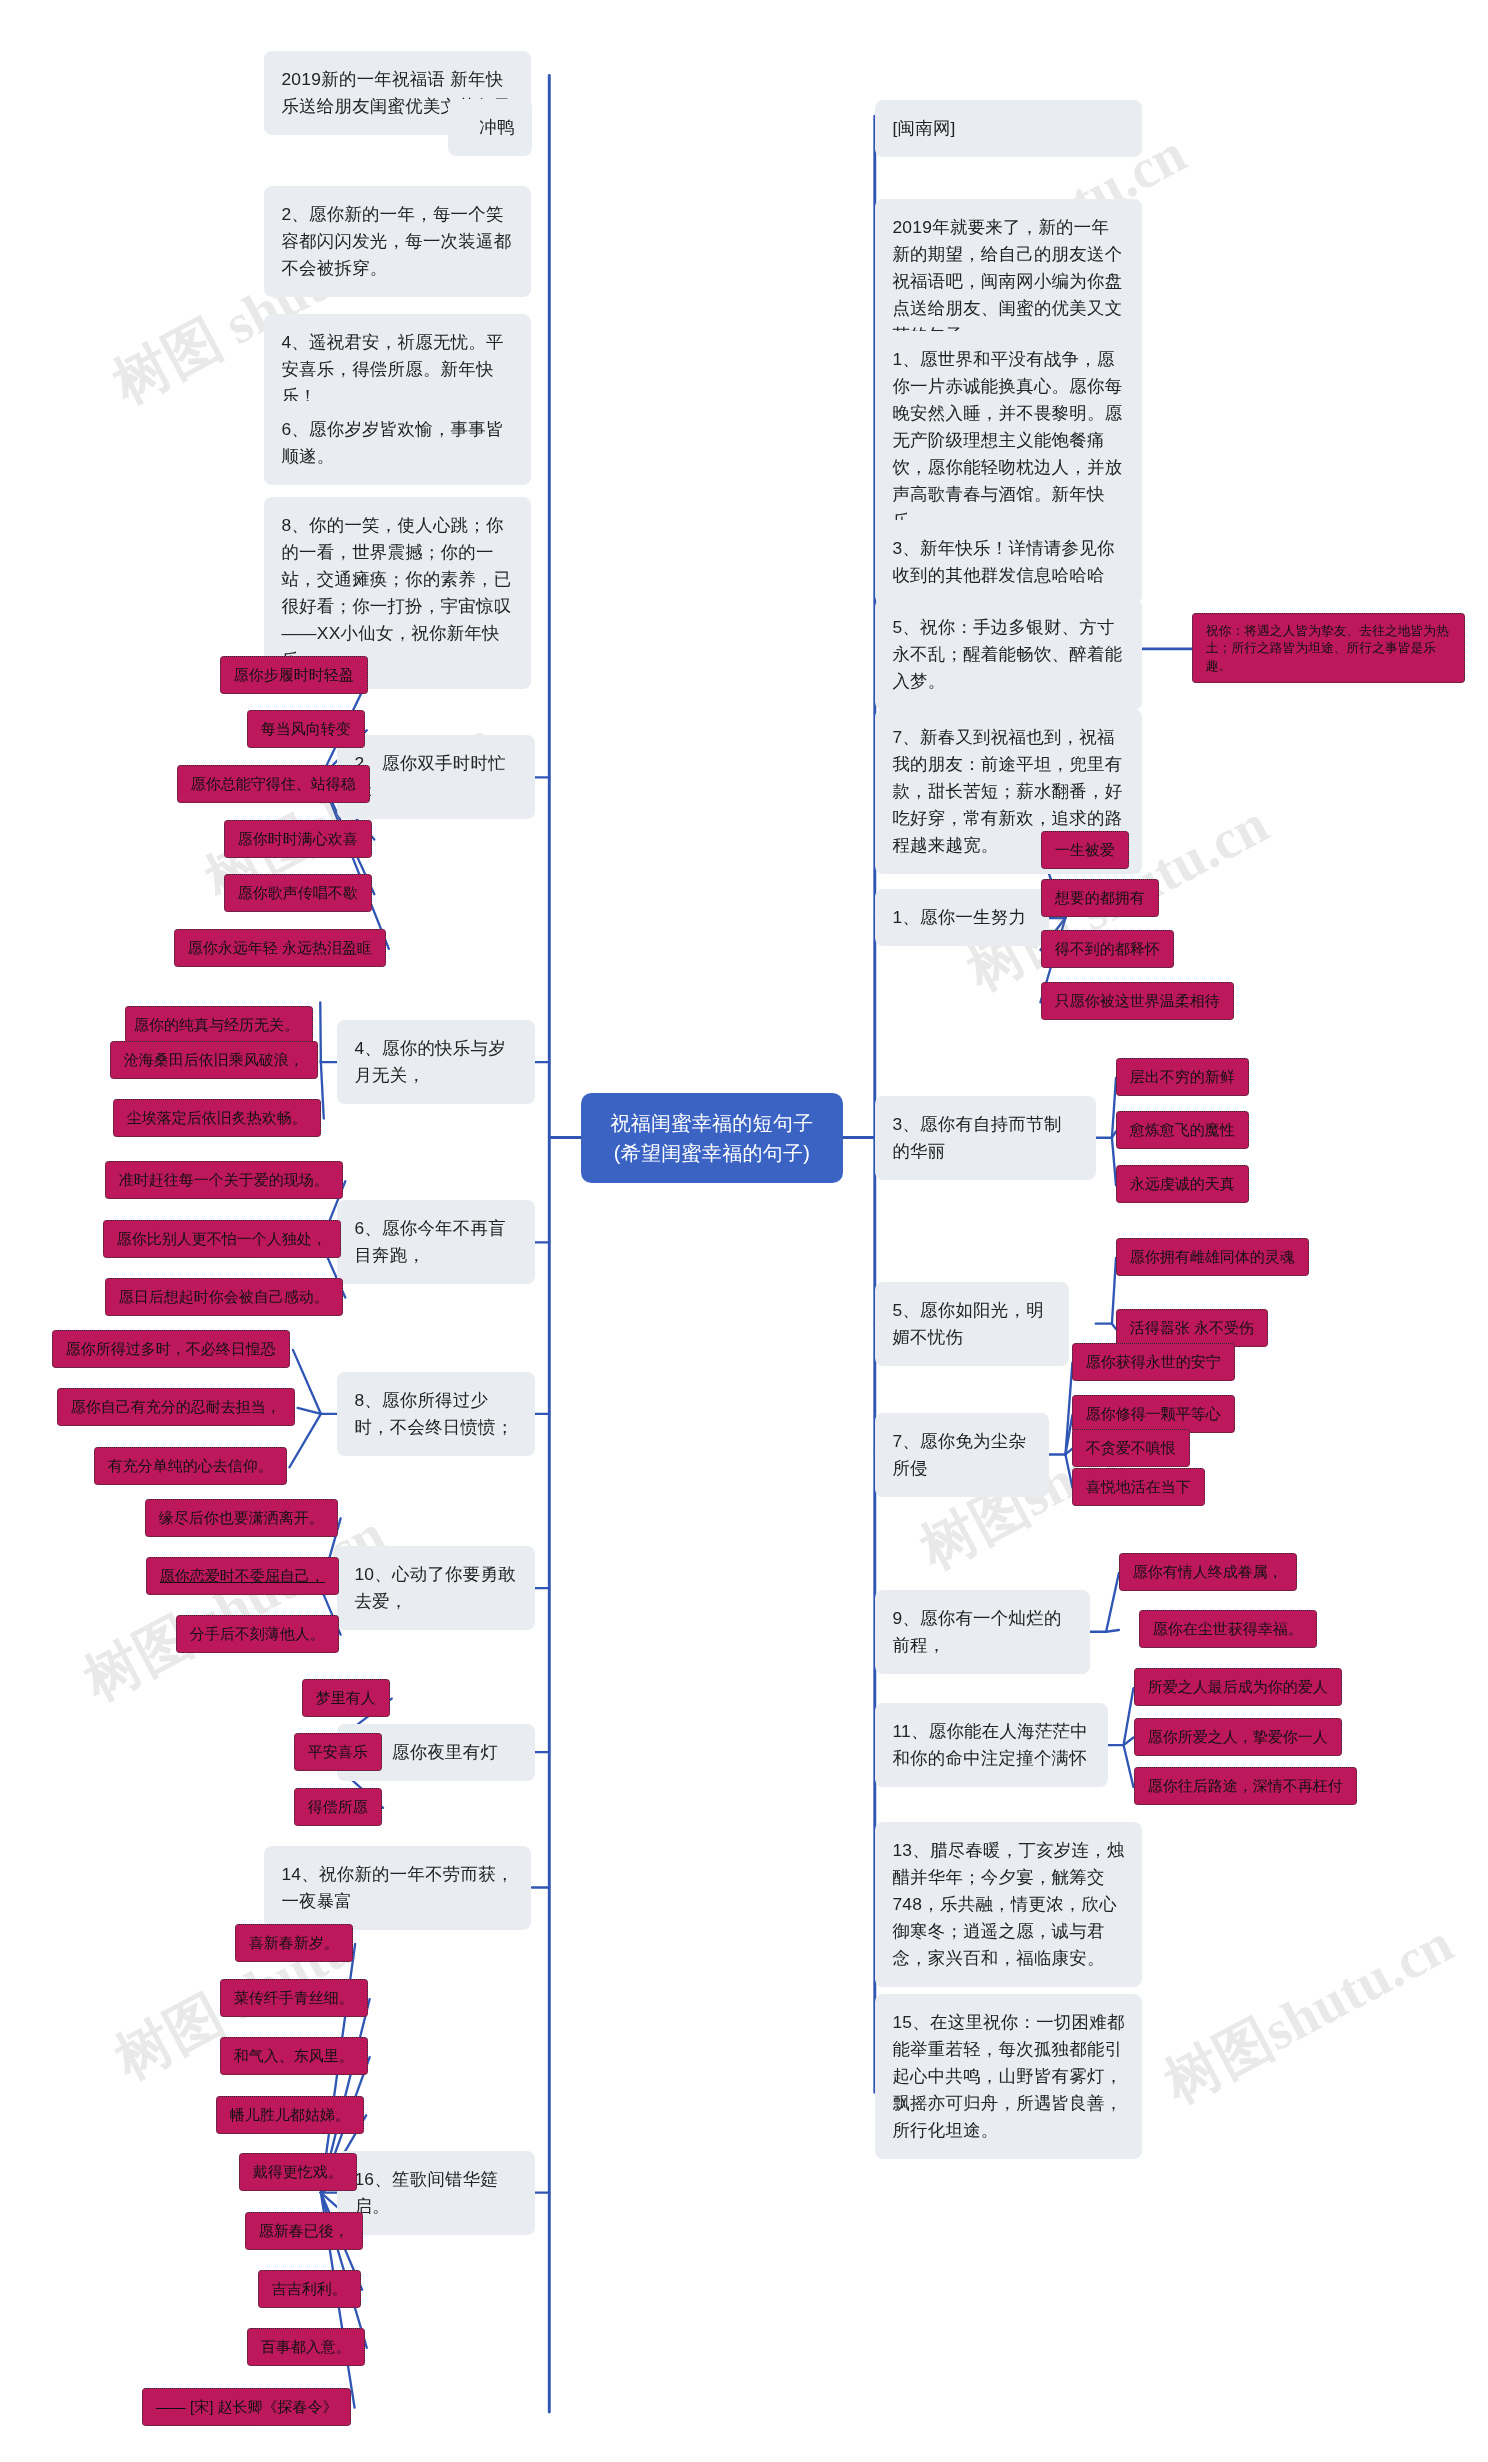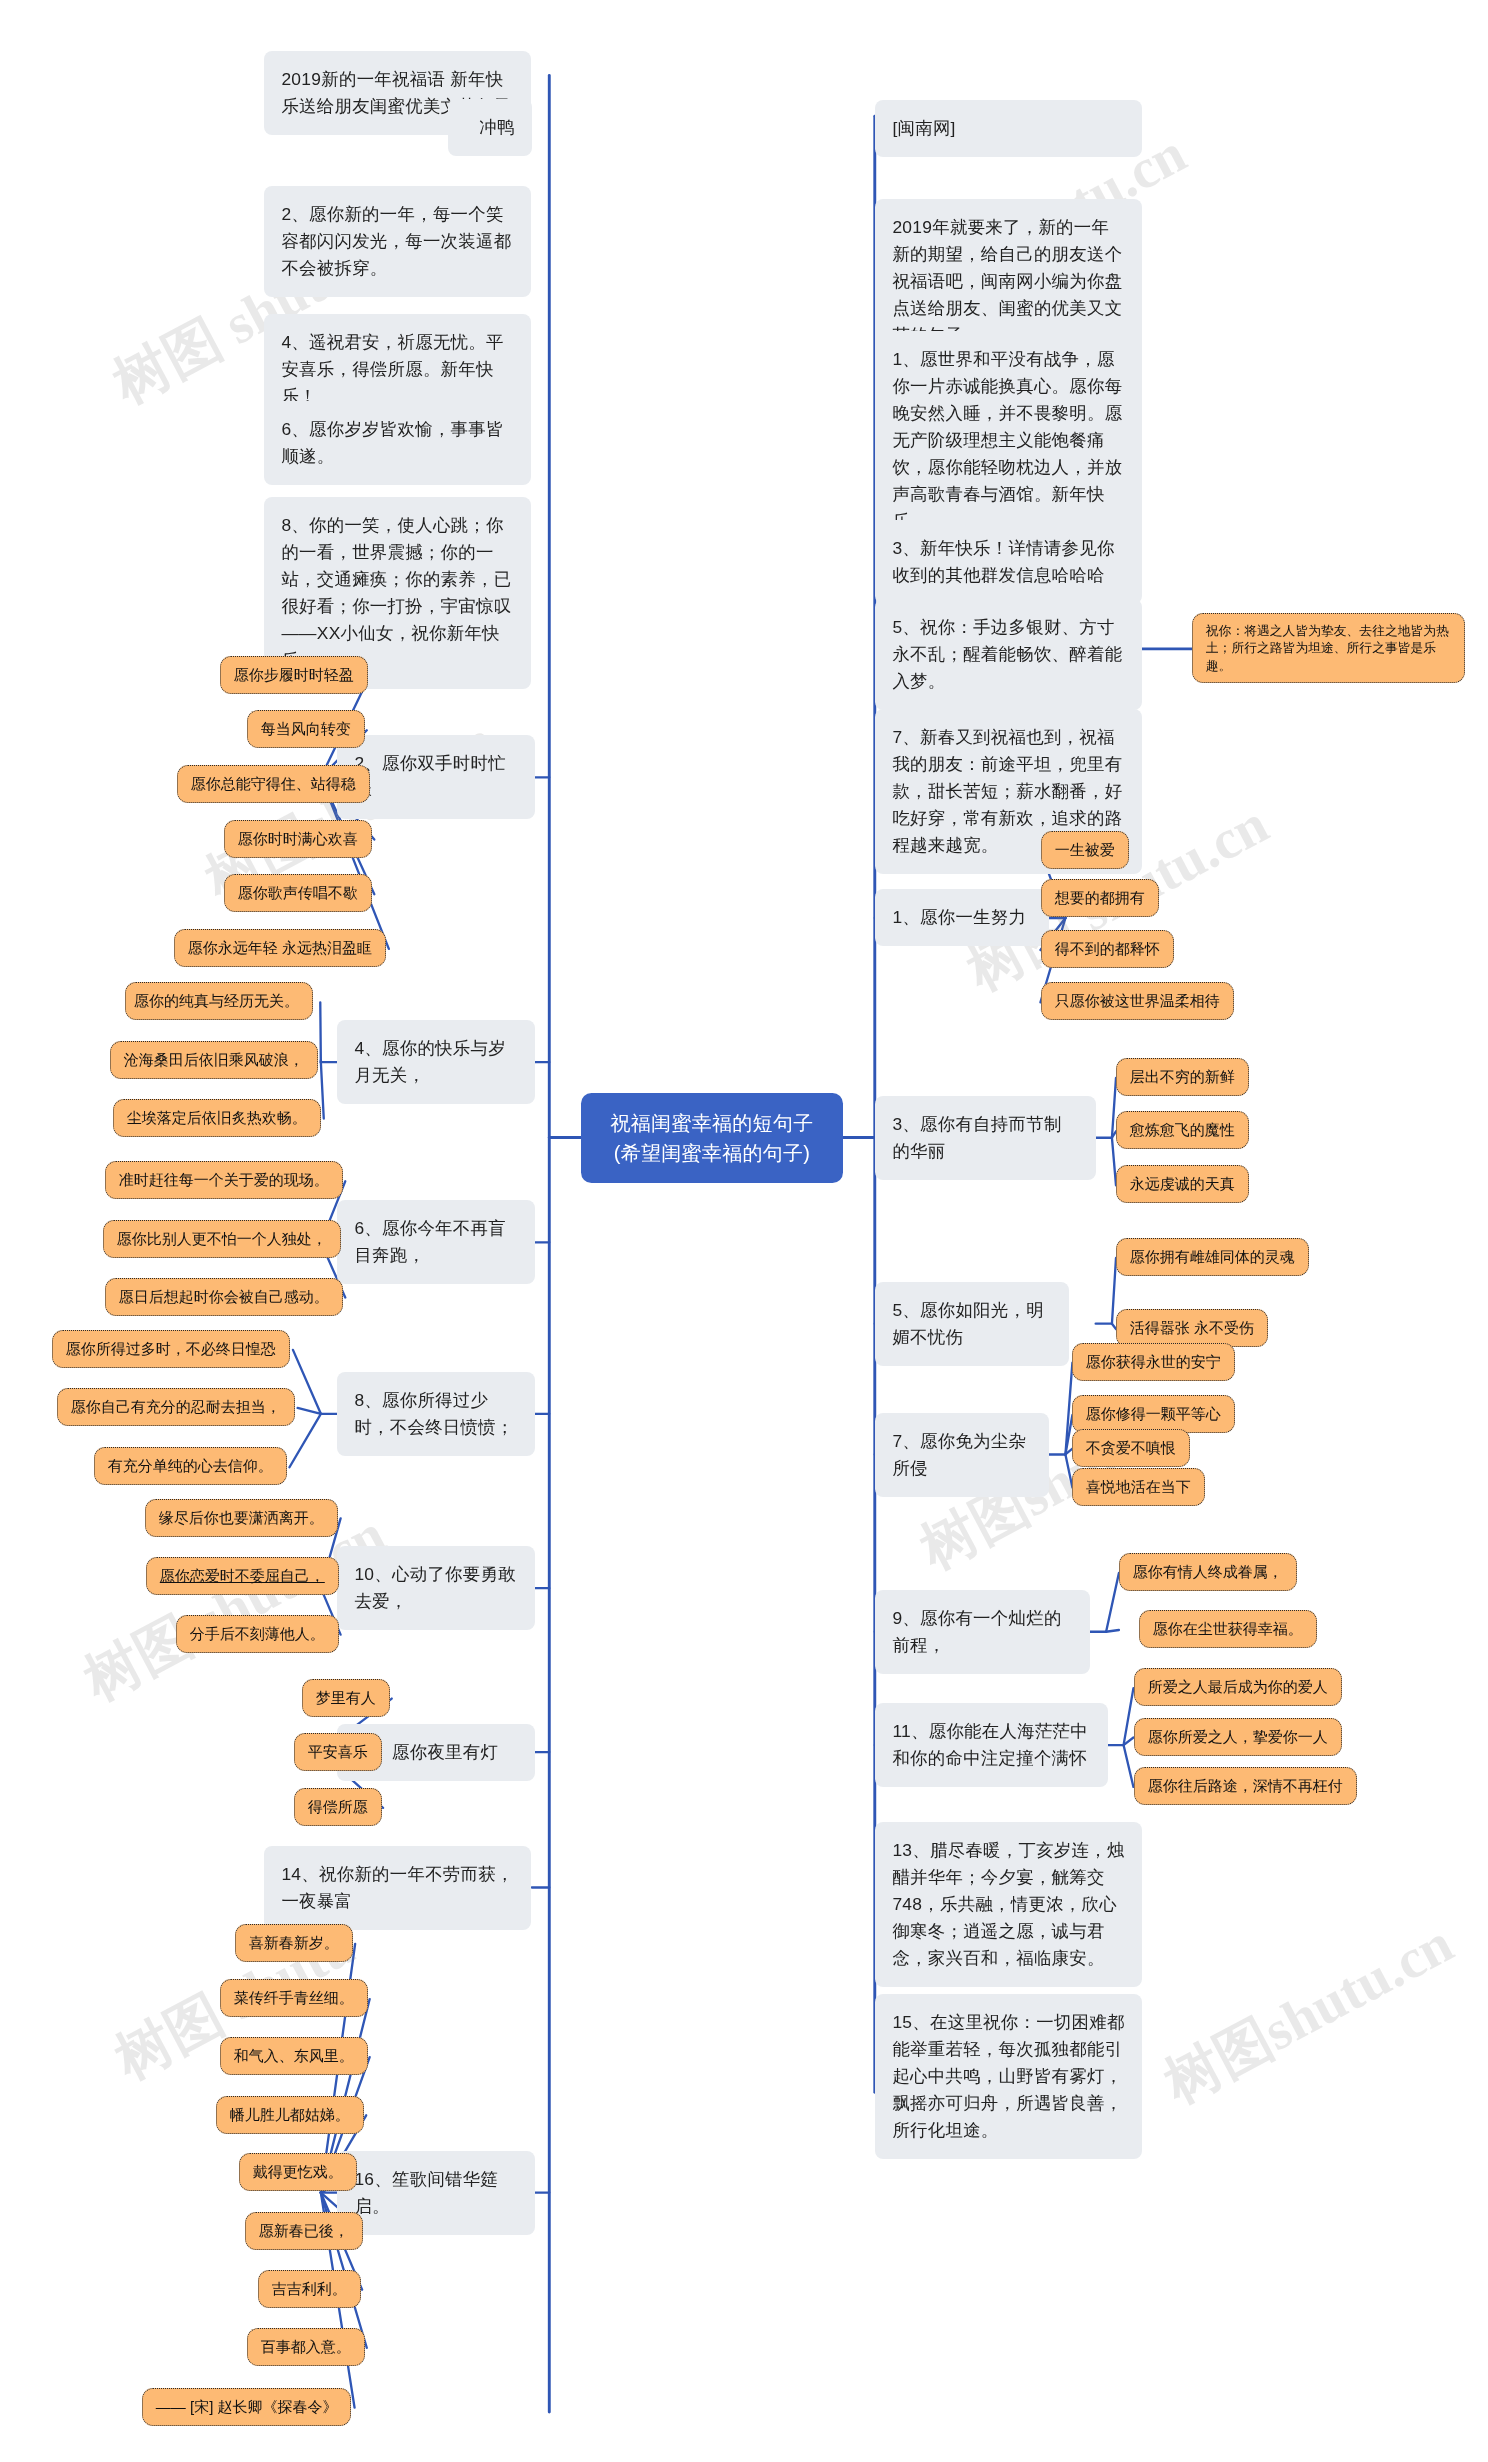--- a/index.html
+++ b/index.html
@@ -34,22 +34,22 @@
     font-size:20px;
     line-height:1.5;
     text-align:center;
     letter-spacing:0.3px;
     box-shadow:0 0 0 0 rgba(0,0,0,0);
   }
 
   .leaf{
     position:absolute;
     border:1.7px dotted #2b2b2b;
-    border-radius:11px;
-    background:#fdba74;
+    border-radius:4px;
+    background:#be185d;
     color:#111;
     padding:8.1px 12.8px;
     font-size:15px;
     line-height:1.35;
     white-space:nowrap;
     box-sizing:border-box;
   }
   .leaf.wrap{white-space:normal;}
 
   
@@ -183,21 +183,21 @@
 
   <div class="node gray small" id="lb-2" style="left:337px;top:735px;width:198px;">2、愿你双手时时忙碌</div>
   <div class="leaf" id="lb-2-c0" style="left:220px;top:656px;">愿你步履时时轻盈</div>
   <div class="leaf" id="lb-2-c1" style="left:247px;top:710px;">每当风向转变</div>
   <div class="leaf" id="lb-2-c2" style="left:177px;top:765px;">愿你总能守得住、站得稳</div>
   <div class="leaf" id="lb-2-c3" style="left:224px;top:820px;">愿你时时满心欢喜</div>
   <div class="leaf" id="lb-2-c4" style="left:224px;top:874px;">愿你歌声传唱不歇</div>
   <div class="leaf" id="lb-2-c5" style="left:174px;top:929px;">愿你永远年轻 永远热泪盈眶</div>
 
   <div class="node gray small" id="lb-4" style="left:337px;top:1020px;width:198px;">4、愿你的快乐与岁月无关，</div>
-  <div class="leaf" id="lb-4-c0" style="left:125px;top:982px;padding-left:8px;">愿你的纯真与经历无关。</div>
+  <div class="leaf" id="lb-4-c0" style="left:125px;top:1006px;padding-left:8px;">愿你的纯真与经历无关。</div>
   <div class="leaf" id="lb-4-c1" style="left:110px;top:1041px;">沧海桑田后依旧乘风破浪，</div>
   <div class="leaf" id="lb-4-c2" style="left:113px;top:1099px;">尘埃落定后依旧炙热欢畅。</div>
 
   <div class="node gray small" id="lb-6" style="left:337px;top:1200px;width:198px;">6、愿你今年不再盲目奔跑，</div>
   <div class="leaf" id="lb-6-c0" style="left:105px;top:1161px;">准时赶往每一个关于爱的现场。</div>
   <div class="leaf" id="lb-6-c1" style="left:103px;top:1220px;">愿你比别人更不怕一个人独处，</div>
   <div class="leaf" id="lb-6-c2" style="left:105px;top:1278px;">愿日后想起时你会被自己感动。</div>
 
   <div class="node gray small" id="lb-8" style="left:337px;top:1372px;width:198px;">8、愿你所得过少时，不会终日愤愤；</div>
   <div class="leaf" id="lb-8-c0" style="left:52px;top:1330px;">愿你所得过多时，不必终日惶恐</div>

